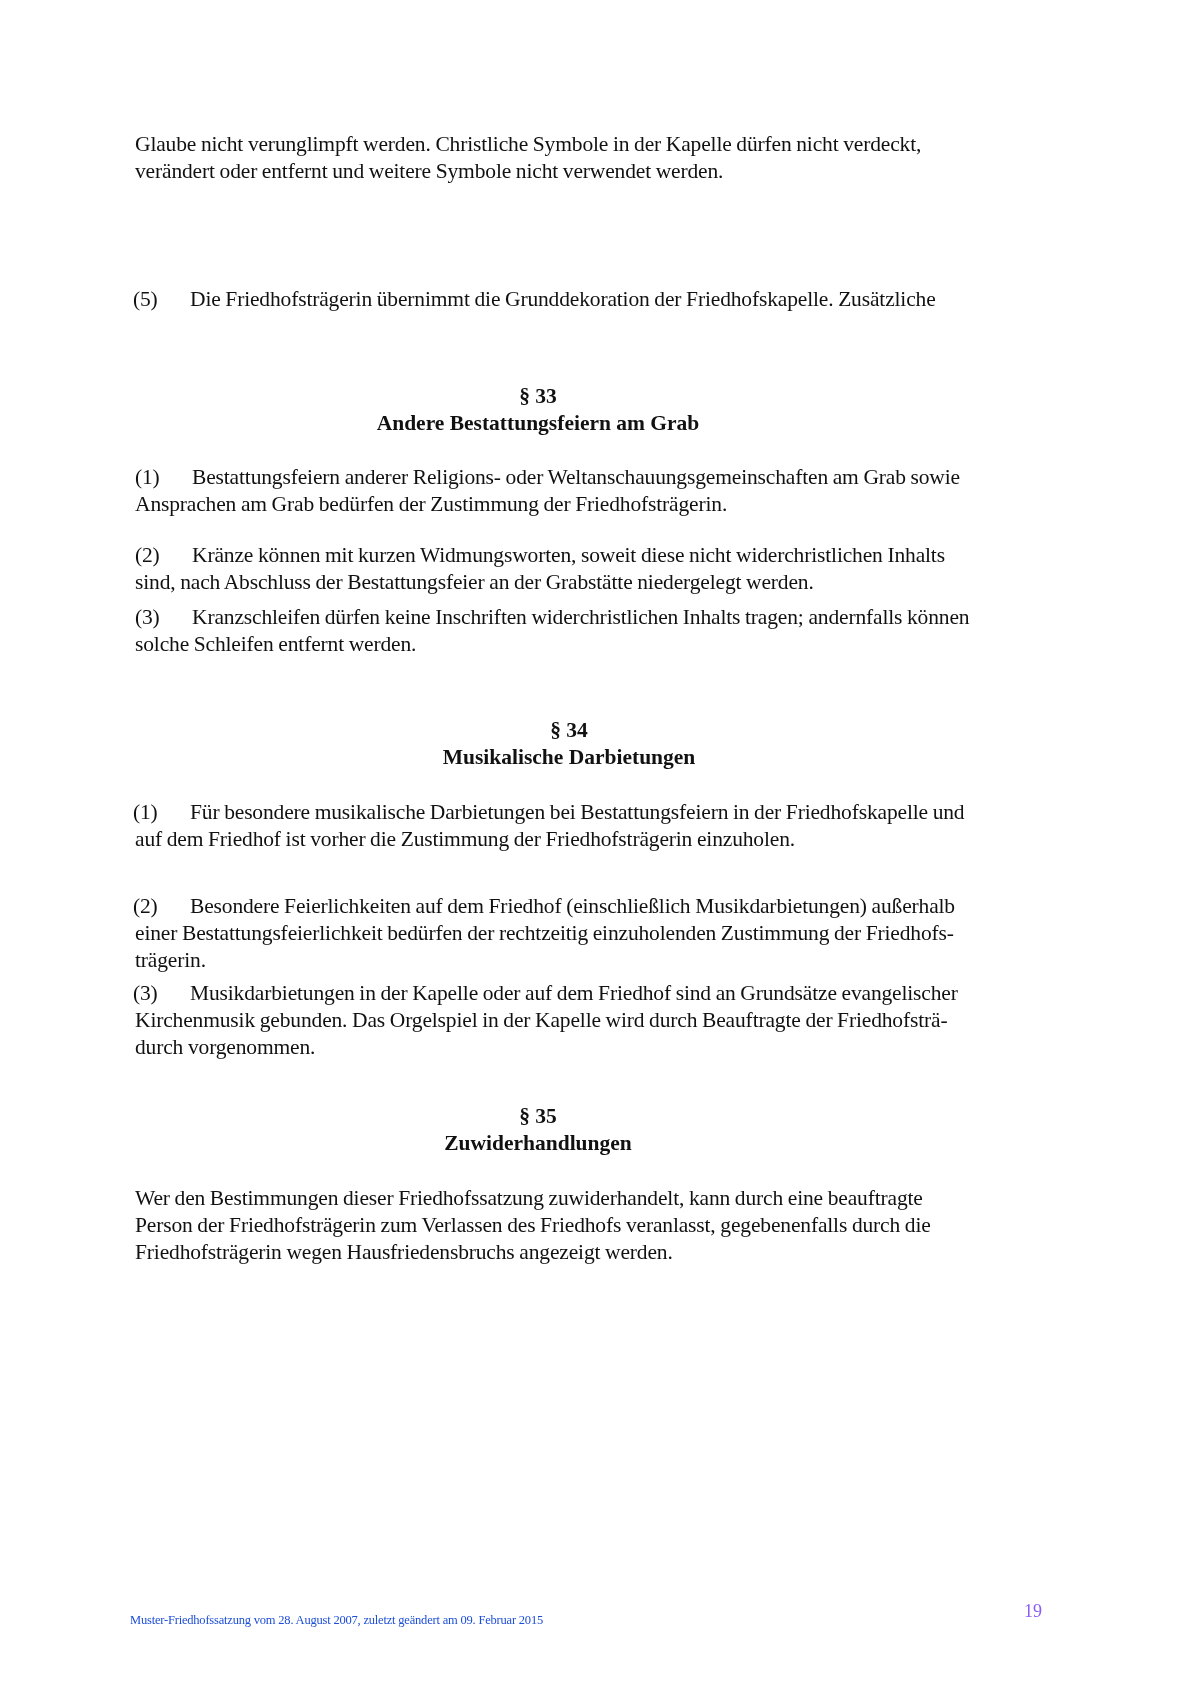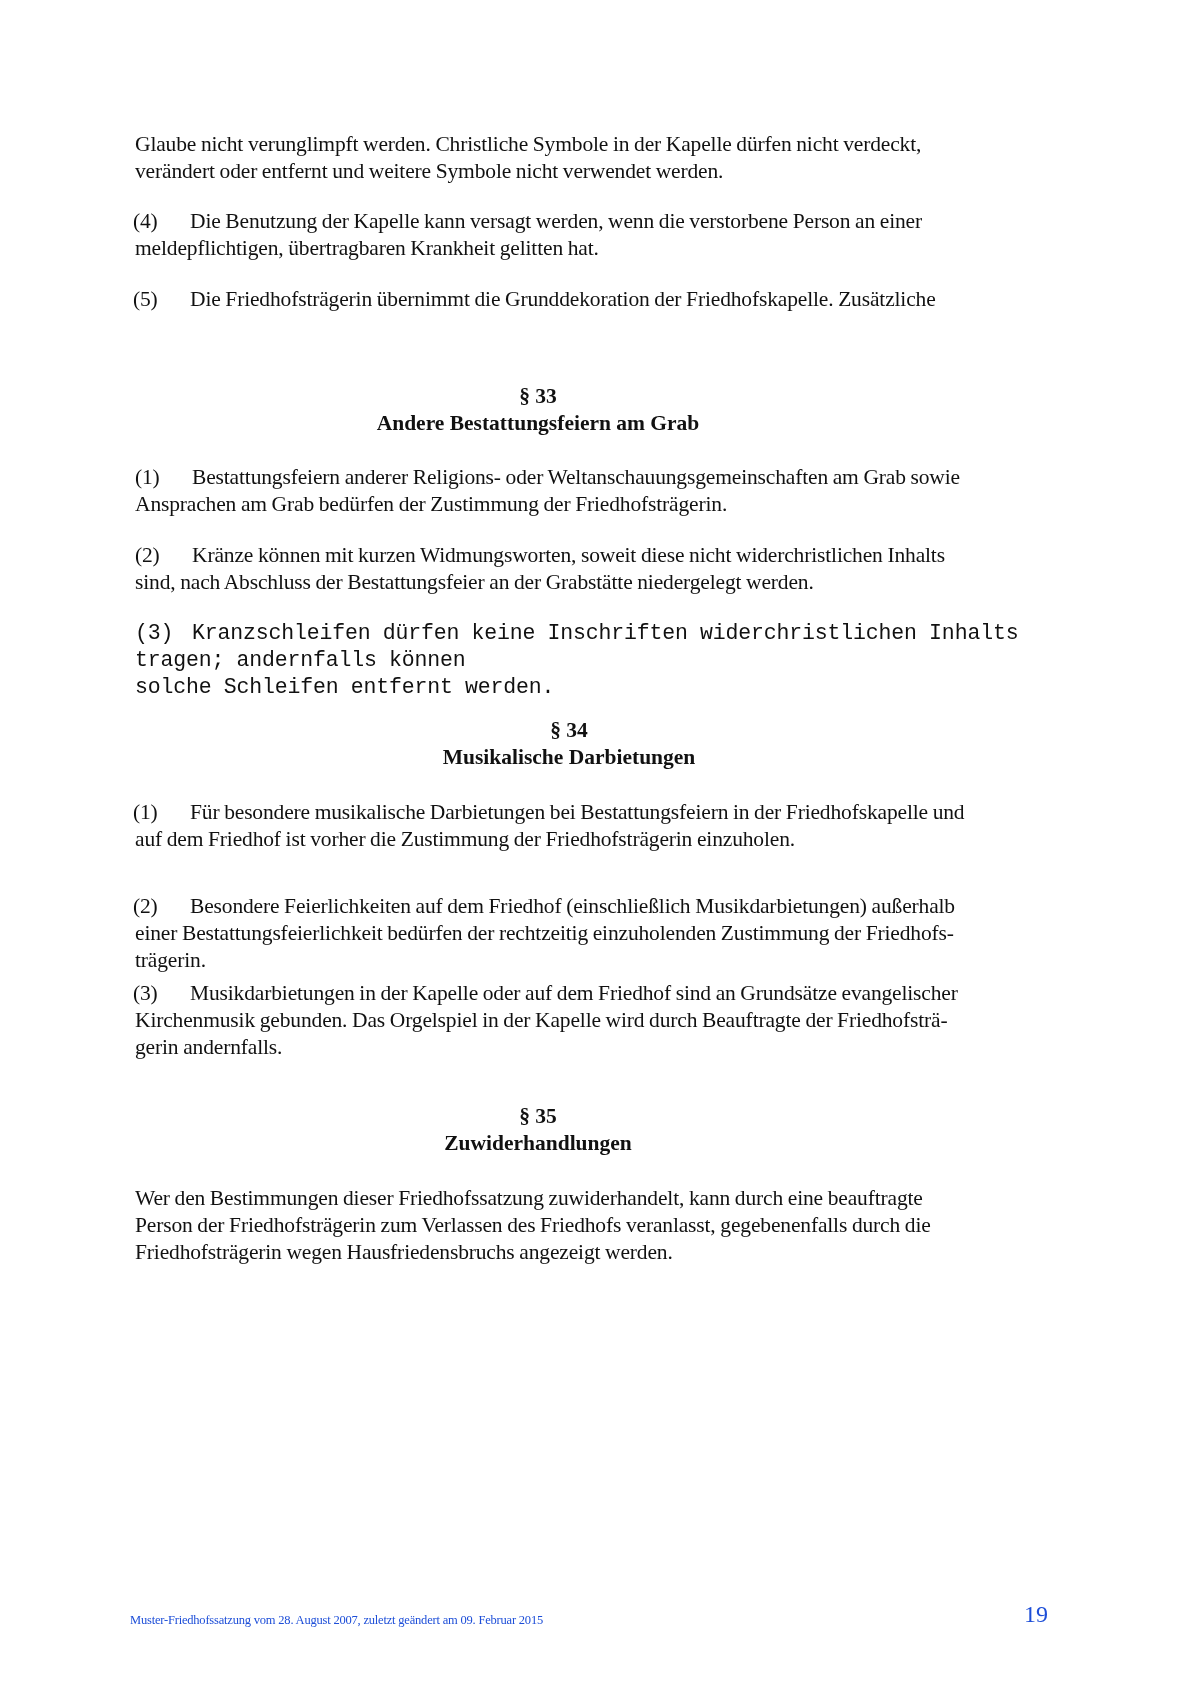--- a/index.html
+++ b/index.html
@@ -61,42 +61,36 @@
       left: 130px;
       top: 1613px;
       font-size: 12.5px;
       letter-spacing: -0.2px;
       color: #1d4ed8;
     }
     .page-number {
       position: absolute;
       left: 1024px;
       top: 1601px;
-      font-size: 24px;
-      color: #1d4ed8;
+      font-size: 18px;
+      color: #8b5cf6;
     }
   </style>
 </head>
 <body>
 
 <div class="page">
 
   <div class="text-block" style="top:127px;">
     <p class="para">
       <span>Glaube nicht verunglimpft werden. Christliche Symbole in der Kapelle dürfen nicht verdeckt,</span><br>
       <span>verändert oder entfernt und weitere Symbole nicht verwendet werden.</span>
     </p>
   </div>
 
-  <div class="text-block" style="top:204px;">
-    <p class="para indent-num">
-      <span class="num">(4)</span><span>Die Benutzung der Kapelle kann versagt werden, wenn die verstorbene Person an einer</span><br>
-      <span>meldepflichtigen, übertragbaren Krankheit gelitten hat.</span>
-    </p>
-  </div>
 
   <div class="text-block" style="top:282px;">
     <p class="para indent-num">
       <span class="num">(5)</span><span>Die Friedhofsträgerin übernimmt die Grunddekoration der Friedhofskapelle. Zusätzliche</span><br>
     </p>
   </div>
 
   <div class="heading" style="top:383px;">
     <span class="sec-num">§ 33</span>
     <span class="sec-title">Andere Bestattungsfeiern am Grab</span>
@@ -109,21 +103,21 @@
     </p>
   </div>
 
   <div class="text-block" style="top:538px;">
     <p class="para">
       <span class="num">(2)</span><span>Kränze können mit kurzen Widmungsworten, soweit diese nicht widerchristlichen Inhalts</span><br>
       <span>sind, nach Abschluss der Bestattungsfeier an der Grabstätte niedergelegt werden.</span>
     </p>
   </div>
 
-  <div class="text-block" style="top:616px;font-family:Liberation Mono, monospace;">
+  <div class="text-block" style="top:600px;">
     <p class="para">
       <span class="num">(3)</span><span>Kranzschleifen dürfen keine Inschriften widerchristlichen Inhalts tragen; andernfalls können</span><br>
       <span>solche Schleifen entfernt werden.</span>
     </p>
   </div>
 
   <div class="heading" style="top:717px;margin-left:31px;">
     <span class="sec-num">§ 34</span>
     <span class="sec-title">Musikalische Darbietungen</span>
   </div>
@@ -140,21 +134,21 @@
       <span class="num">(2)</span><span>Besondere Feierlichkeiten auf dem Friedhof (einschließlich Musikdarbietungen) außerhalb</span><br>
       <span>einer Bestattungsfeierlichkeit bedürfen der rechtzeitig einzuholenden Zustimmung der Friedhofs-</span><br>
       <span>trägerin.</span>
     </p>
   </div>
 
   <div class="text-block" style="top:976px;">
     <p class="para indent-num">
       <span class="num">(3)</span><span>Musikdarbietungen in der Kapelle oder auf dem Friedhof sind an Grundsätze evangelischer</span><br>
       <span>Kirchenmusik gebunden. Das Orgelspiel in der Kapelle wird durch Beauftragte der Friedhofsträ-</span><br>
-      <span>gerin andernfalls.</span>
+      <span>durch vorgenommen.</span>
     </p>
   </div>
 
   <div class="heading" style="top:1103px;">
     <span class="sec-num">§ 35</span>
     <span class="sec-title">Zuwiderhandlungen</span>
   </div>
 
   <div class="text-block" style="top:1181px;">
     <p class="para">

